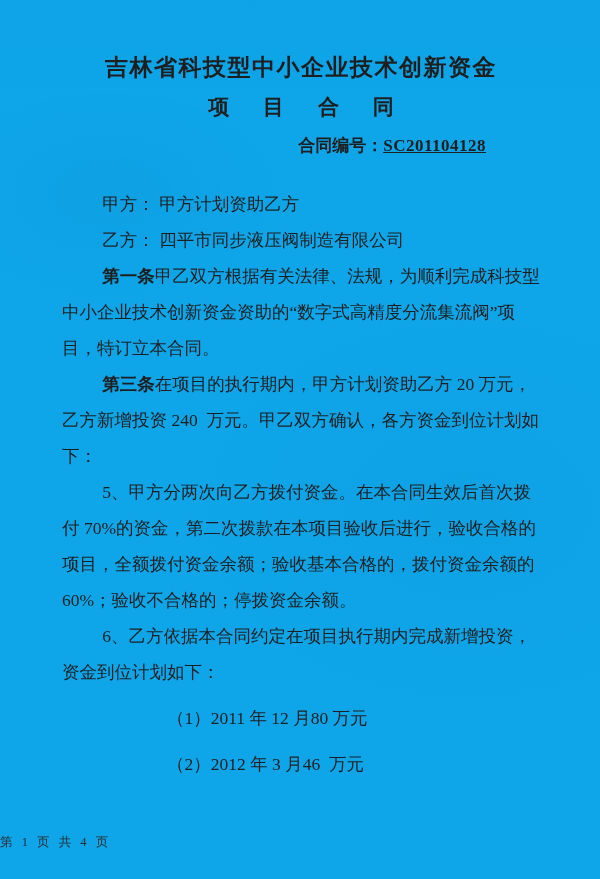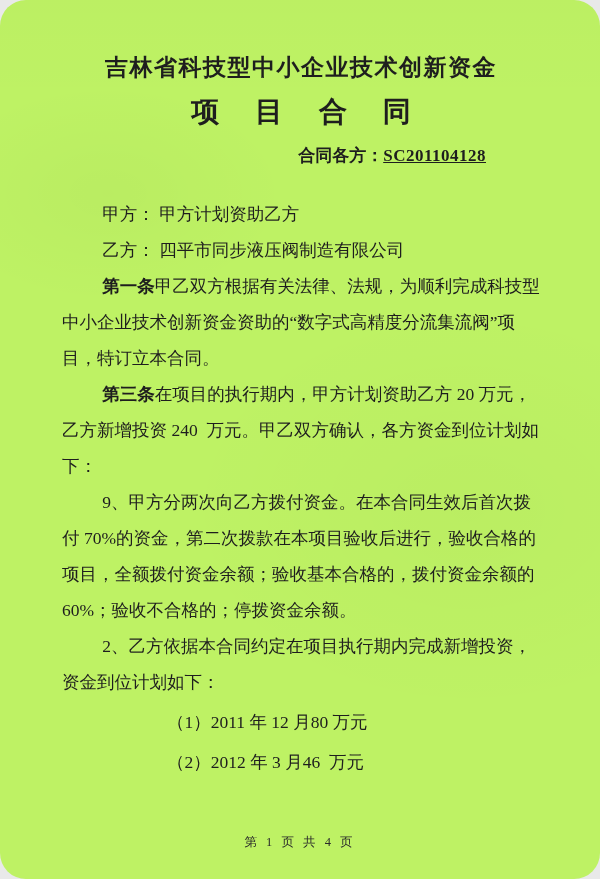--- a/index.html
+++ b/index.html
@@ -1,86 +1,85 @@
 <!DOCTYPE html>
 <html><head>
 <meta charset="utf-8">
 <style>
   * { margin:0; padding:0; box-sizing:border-box; }
   html, body { background:#e9e9e9; }
   .page {
     width:600px; height:879px; margin:0 auto; position:relative;
-    background:#bef264;
+    background:#0ea5e9;
     color:#1e1e1e;
     font-family:"Liberation Serif","DejaVu Serif",serif;
     overflow:hidden;
-    border-radius:26px;
   }
   .page::before {
     content:""; position:absolute; inset:0; pointer-events:none;
     background:
       radial-gradient(ellipse 260px 160px at 18% 22%, rgba(0,0,0,0.025), rgba(0,0,0,0) 70%),
       radial-gradient(ellipse 420px 300px at 78% 58%, rgba(0,0,0,0.018), rgba(0,0,0,0) 70%),
       linear-gradient(180deg, rgba(0,0,0,0.012), rgba(0,0,0,0) 12%);
   }
   .inner { padding:52px 60px 0 62px; position:relative; }
   .title {
     text-align:center; font-weight:bold;
     font-family:"Liberation Sans","DejaVu Sans",sans-serif;
   }
   .title-1 { font-size:23px; letter-spacing:1.5px; }
-  .title-2 { font-size:28px; letter-spacing:14px; text-indent:14px; margin-top:10px; }
+  .title-2 { font-size:21px; letter-spacing:14px; text-indent:14px; margin-top:10px; }
   .contract-no {
     text-align:right; padding-right:54px; margin-top:13px;
     font-size:17px; font-weight:bold;
   }
   .cn-label { font-family:"Liberation Sans","DejaVu Sans",sans-serif; }
   .cn-value {
     font-family:"Liberation Serif","DejaVu Serif",serif;
     text-decoration:underline; letter-spacing:0.5px;
   }
   .body { margin-top:29px; font-size:17.5px; line-height:36px; }
   .body p { white-space:pre-wrap; }
   .para { text-indent:2.3em; }
   .bold { font-weight:bold; }
   .article-label { font-weight:bold; }
-  .schedule-row { text-indent:3em; margin-top:4px; }
+  .schedule-row { text-indent:3em; margin-top:10px; }
   .schedule-item { display:inline-block; min-width:170px; }
   .footer {
     position:absolute; left:0; right:0; bottom:28px;
-    text-align:center; font-size:12.5px; letter-spacing:3px; color:#2a2a2a;
+    font-size:12.5px; letter-spacing:3px; color:#2a2a2a;
   }
 </style>
 </head>
 <body>
 
 <div class="page">
   <div class="inner">
 
     <div class="title title-1">吉林省科技型中小企业技术创新资金</div>
 
     <div class="title title-2">项 目 合 同</div>
 
-    <div class="contract-no"><span class="cn-label">合同各方：</span><span class="cn-value">SC201104128</span></div>
+    <div class="contract-no"><span class="cn-label">合同编号：</span><span class="cn-value">SC201104128</span></div>
 
     <div class="body">
 
 
       <p class="para">甲方： 甲方计划资助乙方</p>
 
       <p class="para">乙方： 四平市同步液压阀制造有限公司</p>
 
       <p class="para"><span class="article-label">第一条</span><span>甲乙双方根据有关法律、法规，为顺利完成科技型中小企业技术创新资金资助的“数字式高精度分流集流阀”项目，特订立本合同。</span></p>
 
 
       <p class="para"><span class="article-label">第三条</span><span>在项目的执行期内，甲方计划资助乙方 20 万元，乙方新增投资 240  万元。甲乙双方确认，各方资金到位计划如下：</span></p>
 
-      <p class="para">9、甲方分两次向乙方拨付资金。在本合同生效后首次拨付 70%的资金，第二次拨款在本项目验收后进行，验收合格的项目，全额拨付资金余额；验收基本合格的，拨付资金余额的 60%；验收不合格的；停拨资金余额。</p>
+      <p class="para">5、甲方分两次向乙方拨付资金。在本合同生效后首次拨付 70%的资金，第二次拨款在本项目验收后进行，验收合格的项目，全额拨付资金余额；验收基本合格的，拨付资金余额的 60%；验收不合格的；停拨资金余额。</p>
 
-      <p class="para">2、乙方依据本合同约定在项目执行期内完成新增投资，资金到位计划如下：</p>
+      <p class="para">6、乙方依据本合同约定在项目执行期内完成新增投资，资金到位计划如下：</p>
 
       <p class="schedule-row"><span class="schedule-item">（1）2011 年 12 月</span><span>80 万元</span></p>
 
       <p class="schedule-row"><span class="schedule-item">（2）2012 年 3 月</span><span>46  万元</span></p>
 
     </div>
   </div>
 
   <div class="footer">第 1 页 共 4 页</div>
 </div>

